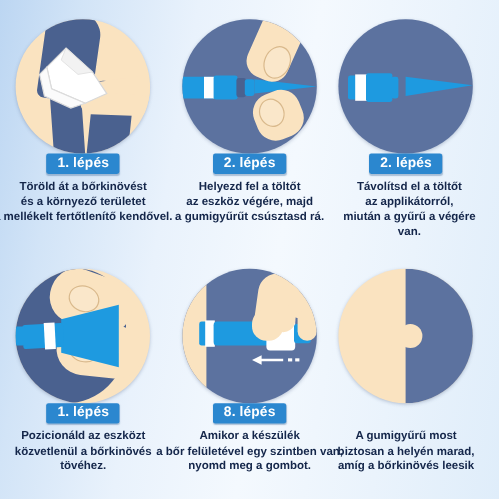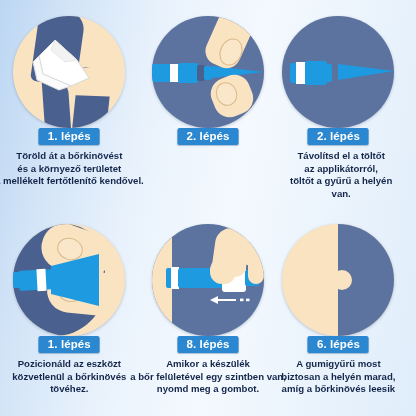--- a/index.html
+++ b/index.html
@@ -88,38 +88,41 @@
         <svg width="112" height="112" style="position:absolute;left:0;top:0;">
           <polygon points="60,50 112,56 60,62" fill="#1e9ae0"></polygon>
         </svg>
         <div class="sk" style="left:60px;top:-10px;width:36px;height:62px;transform:rotate(24deg);border-radius:18px 18px 14px 14px;"></div>
         <div class="nail" style="left:68px;top:22px;width:20px;height:26px;transform:rotate(24deg);"></div>
         <div class="sk" style="left:60px;top:60px;width:40px;height:40px;transform:rotate(-22deg);border-radius:16px;"></div>
         <div class="nail" style="left:64px;top:66px;width:19px;height:22px;transform:rotate(-22deg);"></div>
       </div>
     </div>
     <div class="badge">2. lépés</div>
+    <div class="cap">Helyezd fel a töltőt
+az eszköz végére, majd
+a gumigyűrűt csúsztasd rá.</div>
   </div>
 
   <div class="panel p3">
     <div class="circ-wrap" style="left:44%;">
       <div class="circ">
         <div class="blu" style="left:8px;top:47px;width:8px;height:20px;border-radius:2px;"></div>
         <div class="wht" style="left:14px;top:46px;width:10px;height:22px;"></div>
         <div class="blu" style="left:23px;top:45px;width:22px;height:24px;border-radius:2px;"></div>
         <div class="blu" style="left:44px;top:48px;width:6px;height:18px;border-radius:2px;"></div>
         <svg width="112" height="112" style="position:absolute;left:0;top:0;">
           <polygon points="56,48 112,55 56,64" fill="#1e9ae0"></polygon>
         </svg>
       </div>
     </div>
     <div class="badge" style="left:44%;">2. lépés</div>
     <div class="cap">Távolítsd el a töltőt
 az applikátorról,
-töltőt a gyűrű a helyén
+miután a gyűrű a végére
 van.</div>
   </div>
 
   <div class="panel p4">
     <div class="circ-wrap">
       <div class="circ" style="background:#fae3c0;">
         <div class="dk" style="left:0px;top:0px;width:92px;height:112px;border-radius:0 40px 50px 0;"></div>
         <div class="sk" style="left:28px;top:4px;width:70px;height:46px;transform:rotate(20deg);border-radius:22px;"></div>
         <div class="nail" style="left:44px;top:14px;width:24px;height:20px;transform:rotate(20deg);"></div>
         <div class="sk" style="left:34px;top:46px;width:72px;height:44px;transform:rotate(6deg);border-radius:22px;"></div>
@@ -166,19 +169,18 @@
   </div>
 
   <div class="panel p6">
     <div class="circ-wrap" style="left:44%;">
       <div class="circ" style="background:#fae3c0;">
         <div class="dk" style="left:56px;top:0;width:60px;height:112px;background:#5c729f;"></div>
         <div class="sk" style="left:50px;top:46px;width:20px;height:20px;border-radius:50%;"></div>
         <div class="sk" style="left:44px;top:48px;width:14px;height:16px;"></div>
       </div>
     </div>
-    <div class="badge" style="left:44%;">6. lépés</div>
     <div class="cap">A gumigyűrű most
 biztosan a helyén marad,
 amíg a bőrkinövés leesik</div>
   </div>
 
 </div>
 
 </body></html>

